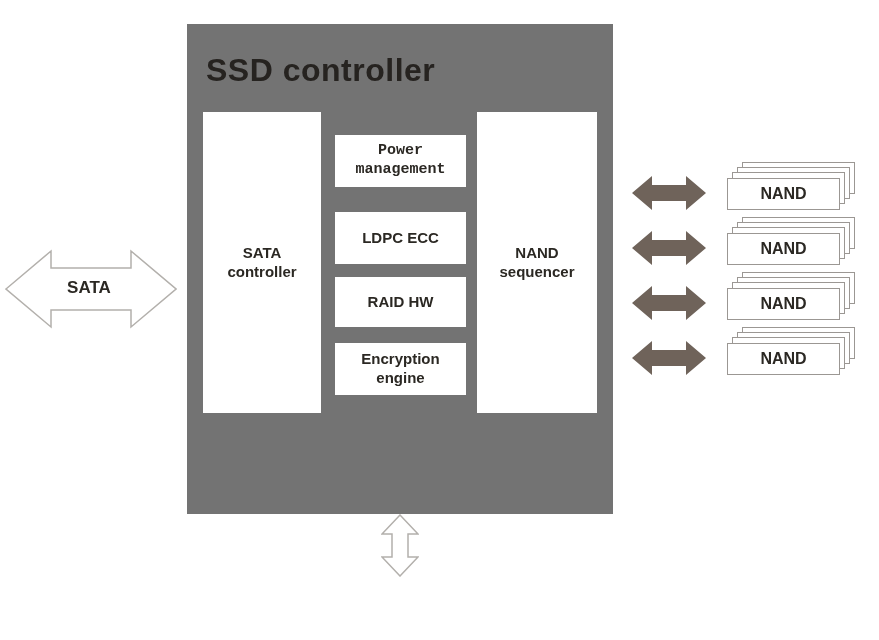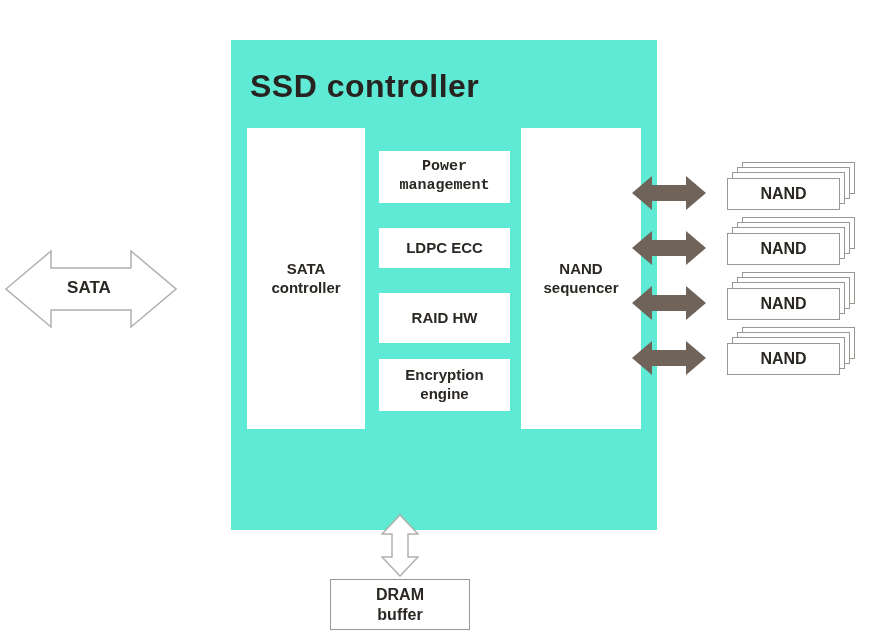--- a/index.html
+++ b/index.html
@@ -3,38 +3,37 @@
 <meta charset="utf-8">
 <style>
   html,body{margin:0;padding:0;background:#ffffff;}
   .canvas{
     position:relative;width:879px;height:640px;background:#ffffff;overflow:hidden;
     font-family:"Liberation Sans", sans-serif;color:#2b2823;
   }
   .lbl{white-space:pre-line;text-align:center;font-weight:700;line-height:1.25;}
   
   .ssd-box{
-    position:absolute;left:187px;top:40px;width:426px;height:490px;
-    background:#5eead4;
-    margin-left:44px;
+    position:absolute;left:187px;top:24px;width:426px;height:490px;
+    background:#737373;
   }
   .ssd-title{
     position:absolute;left:19px;top:28px;
     font-size:32px;font-weight:700;letter-spacing:0.5px;color:#262320;
     white-space:nowrap;
   }
   .wbox{
     position:absolute;background:#ffffff;
     display:flex;align-items:center;justify-content:center;
     font-size:15px;
   }
   .col-left  {left:16px; top:88px;  width:118px;height:301px;}
   .col-right {left:290px;top:88px;  width:120px;height:301px;}
   .mid-0{left:148px;top:111px;width:131px;height:52px;font-family:Liberation Mono, monospace;}
-  .mid-1{left:148px;top:188px;width:131px;height:40px;align-items:center;}
+  .mid-1{left:148px;top:188px;width:131px;height:52px;align-items:center;}
   .mid-2{left:148px;top:253px;width:131px;height:50px;}
   .mid-3{left:148px;top:319px;width:131px;height:52px;}
   .ddr  {left:16px; top:413px;width:394px;height:51px;font-size:17px;}
   
   .dram-box{
     position:absolute;left:330px;top:579px;width:140px;height:51px;
     background:#ffffff;border:1px solid #9b9793;box-sizing:border-box;
     display:flex;align-items:center;justify-content:center;font-size:16px;
   }
   
@@ -100,24 +99,20 @@
       <span class="lbl">NAND
 sequencer</span>
     </div>
 
   </div>
 
   <svg class="dram-arrow" viewBox="0 0 38 63">
     <polygon points="19,1 37,20 27,20 27,43 37,43 19,62 1,43 11,43 11,20 1,20" fill="#ffffff" stroke="#b3b0ac" stroke-width="1.5" stroke-linejoin="miter"></polygon>
   </svg>
 
-  <div class="dram-box">
-    <span class="lbl">DRAM
-buffer</span>
-  </div>
 
   <svg class="ch-arrow ch-0" viewBox="0 0 74 34">
     <polygon points="0,17 20,0 20,9 54,9 54,0 74,17 54,34 54,25 20,25 20,34" fill="#6f635a"></polygon>
   </svg>
   <svg class="ch-arrow ch-1" viewBox="0 0 74 34">
     <polygon points="0,17 20,0 20,9 54,9 54,0 74,17 54,34 54,25 20,25 20,34" fill="#6f635a"></polygon>
   </svg>
   <svg class="ch-arrow ch-2" viewBox="0 0 74 34">
     <polygon points="0,17 20,0 20,9 54,9 54,0 74,17 54,34 54,25 20,25 20,34" fill="#6f635a"></polygon>
   </svg>

